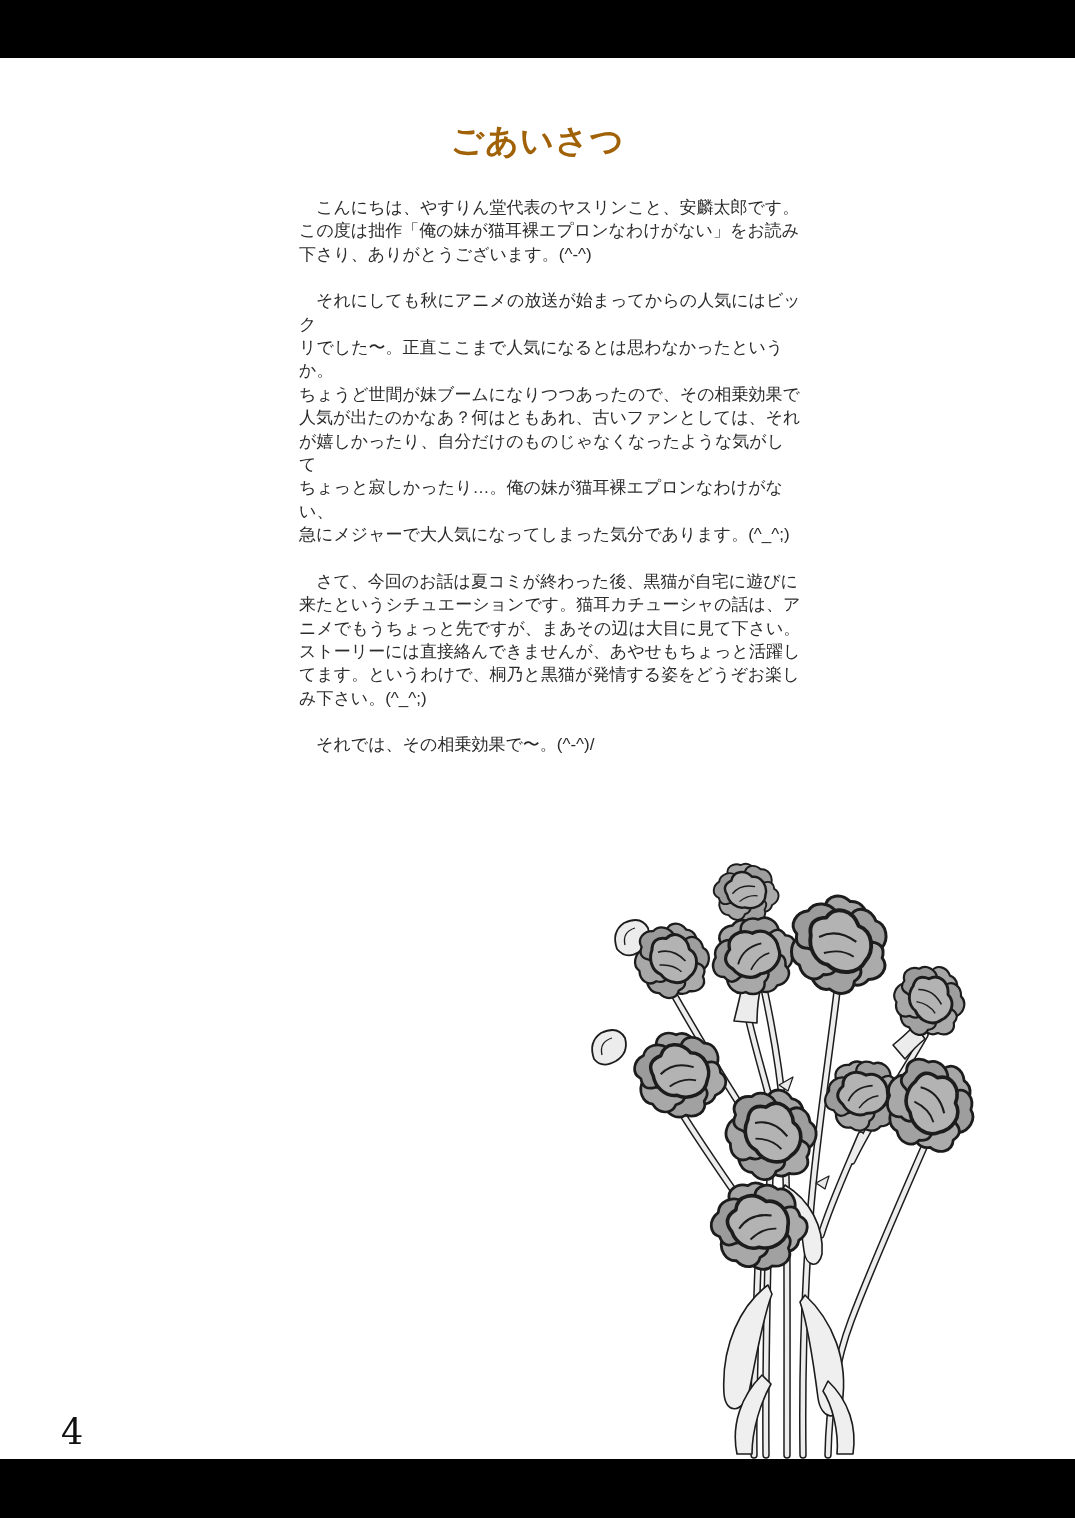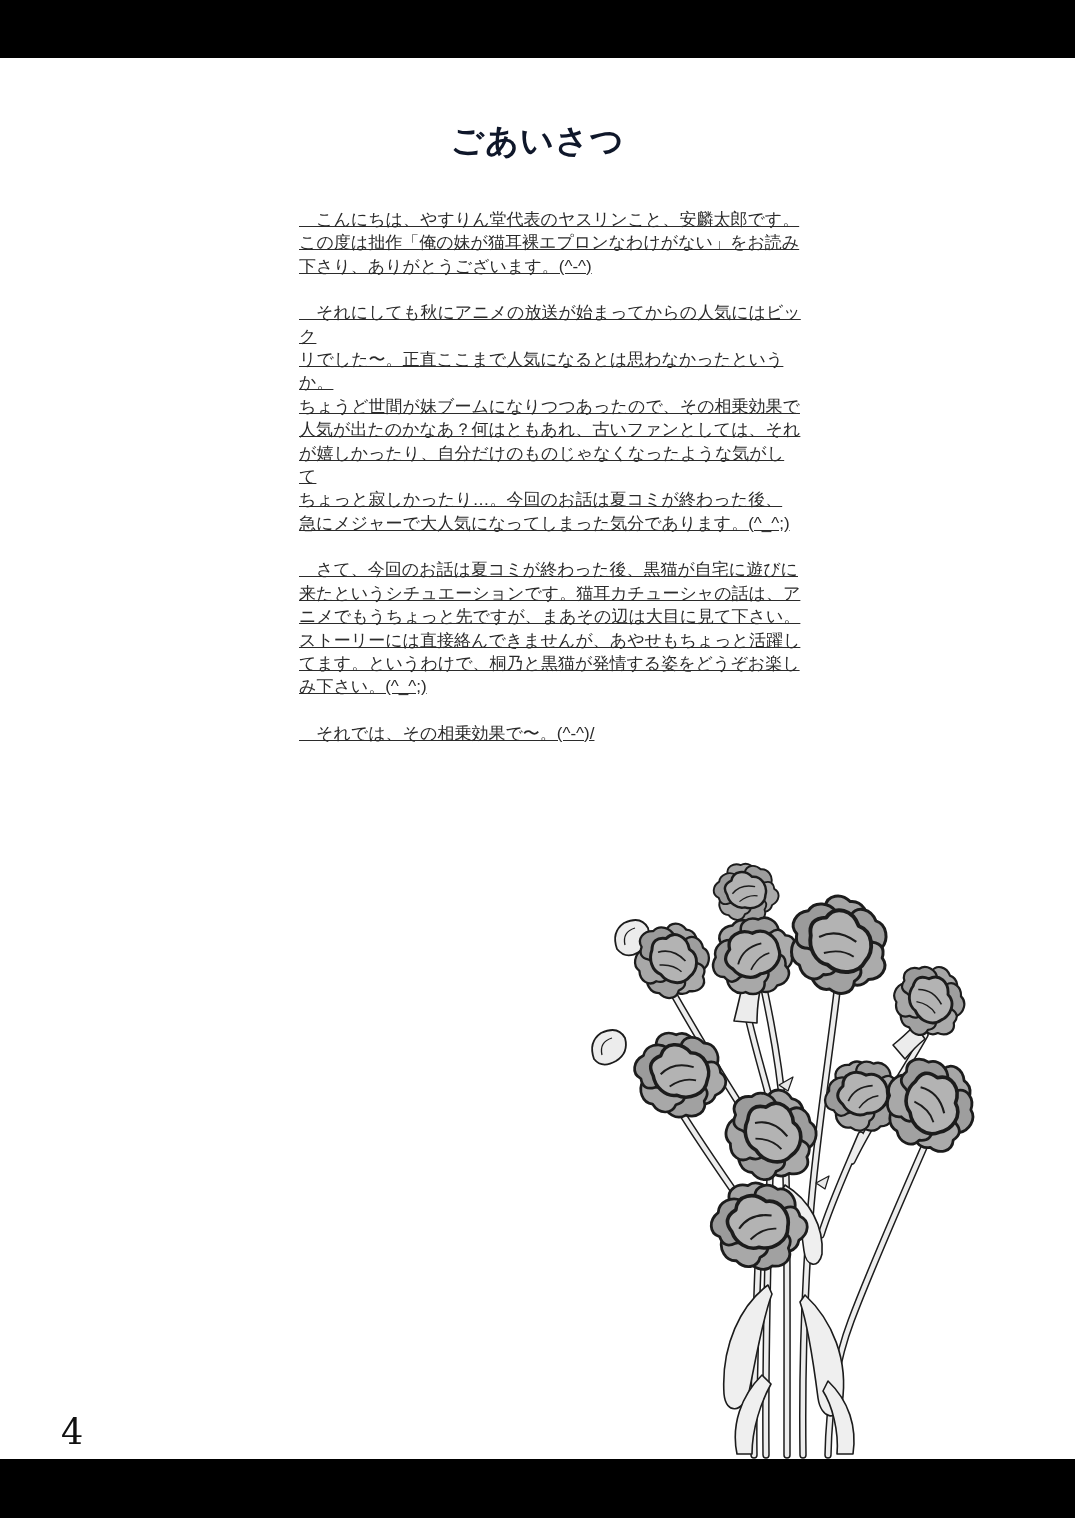--- a/index.html
+++ b/index.html
@@ -9,32 +9,31 @@
     background:#ffffff;
     overflow:hidden;
     font-family:"Liberation Sans","DejaVu Sans",sans-serif;
   }
   .bar{position:absolute;left:0;width:100%;background:#000;}
   .bar-top{top:0;height:58px;}
   .bar-bottom{top:1459px;height:59px;}
   .page-title{
     position:absolute;top:97px;left:0;width:100%;
     text-align:center;
-    font-size:33px;font-weight:700;color:#0f172a;
+    font-size:33px;font-weight:700;color:#a16207;
     letter-spacing:1px;
     font-family:"DejaVu Sans","Liberation Sans",sans-serif;
   }
   .body-text{
     position:absolute;left:299px;top:196px;width:502px;
     font-size:17px;line-height:23.4px;color:#2b2b2b;
   }
   .body-text p{
-    margin:12px 0 23px 0;
+    margin:0 0 23px 0;
     white-space:pre-line;
-    text-decoration:underline;
   }
   .page-number{
     position:absolute;left:61px;top:1412px;
     font-family:"DejaVu Serif","Liberation Serif",serif;
     font-size:35px;color:#101010;
   }
   .flowers{
     position:absolute;left:573px;top:853px;
   }
 </style>
@@ -49,21 +48,21 @@
 
   <div class="body-text">
     <p>　こんにちは、やすりん堂代表のヤスリンこと、安麟太郎です。
 この度は拙作「俺の妹が猫耳裸エプロンなわけがない」をお読み
 下さり、ありがとうございます。(^-^)</p>
     <p>　それにしても秋にアニメの放送が始まってからの人気にはビック
 リでした〜。正直ここまで人気になるとは思わなかったというか。
 ちょうど世間が妹ブームになりつつあったので、その相乗効果で
 人気が出たのかなあ？何はともあれ、古いファンとしては、それ
 が嬉しかったり、自分だけのものじゃなくなったような気がして
-ちょっと寂しかったり…。今回のお話は夏コミが終わった後、
+ちょっと寂しかったり…。俺の妹が猫耳裸エプロンなわけがない、
 急にメジャーで大人気になってしまった気分であります。(^_^;)</p>
     <p>　さて、今回のお話は夏コミが終わった後、黒猫が自宅に遊びに
 来たというシチュエーションです。猫耳カチューシャの話は、ア
 ニメでもうちょっと先ですが、まあその辺は大目に見て下さい。
 ストーリーには直接絡んできませんが、あやせもちょっと活躍し
 てます。というわけで、桐乃と黒猫が発情する姿をどうぞお楽し
 み下さい。(^_^;)</p>
     <p>　それでは、その相乗効果で〜。(^-^)/</p>
   </div>
 

